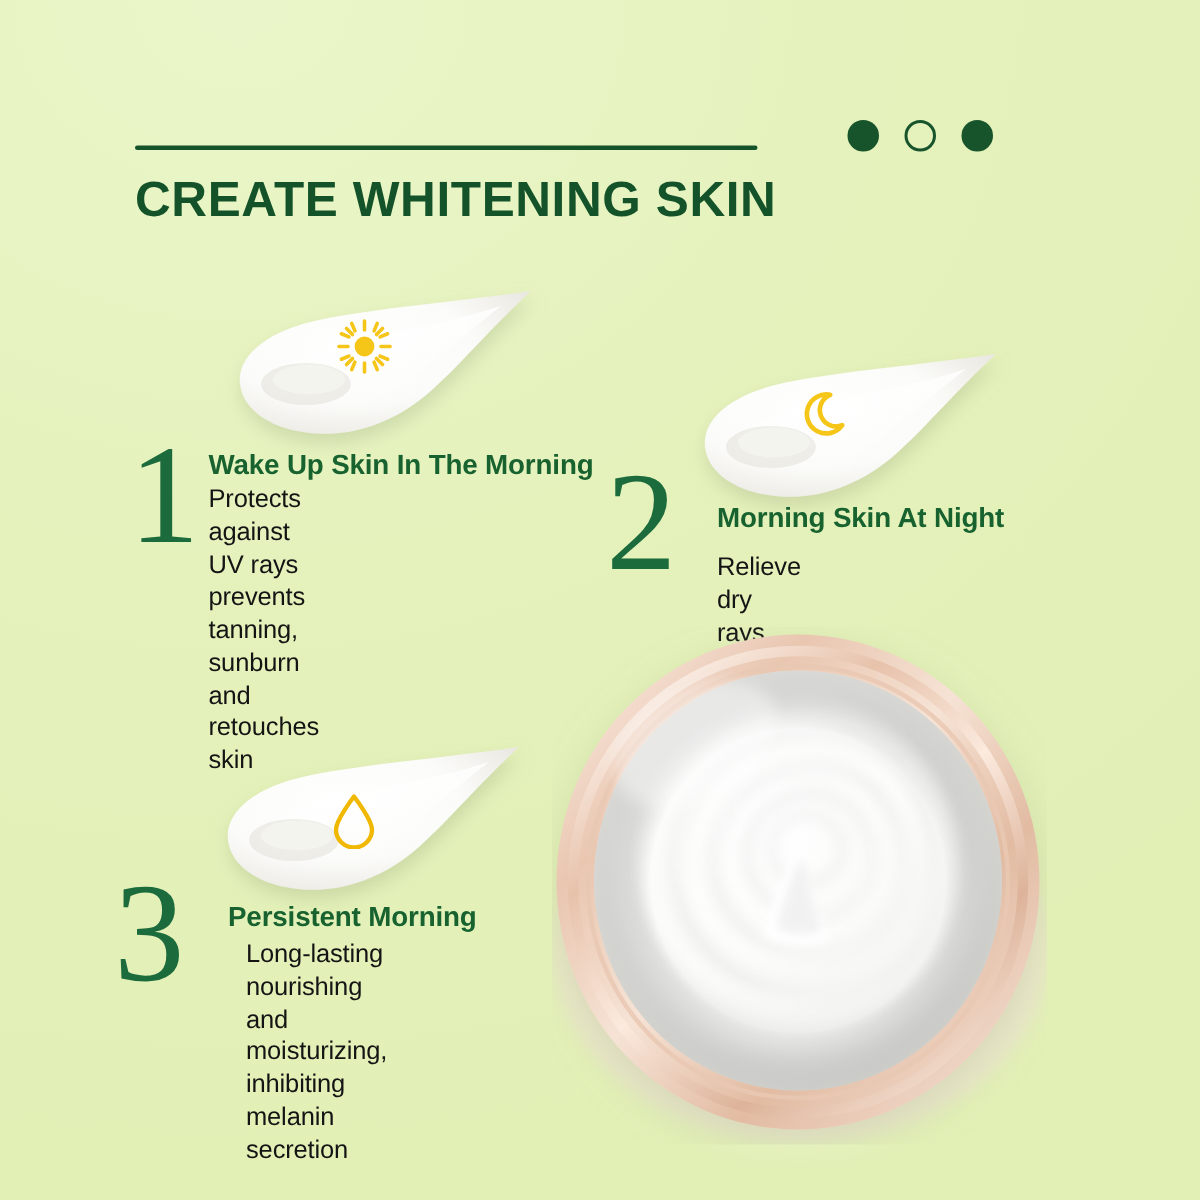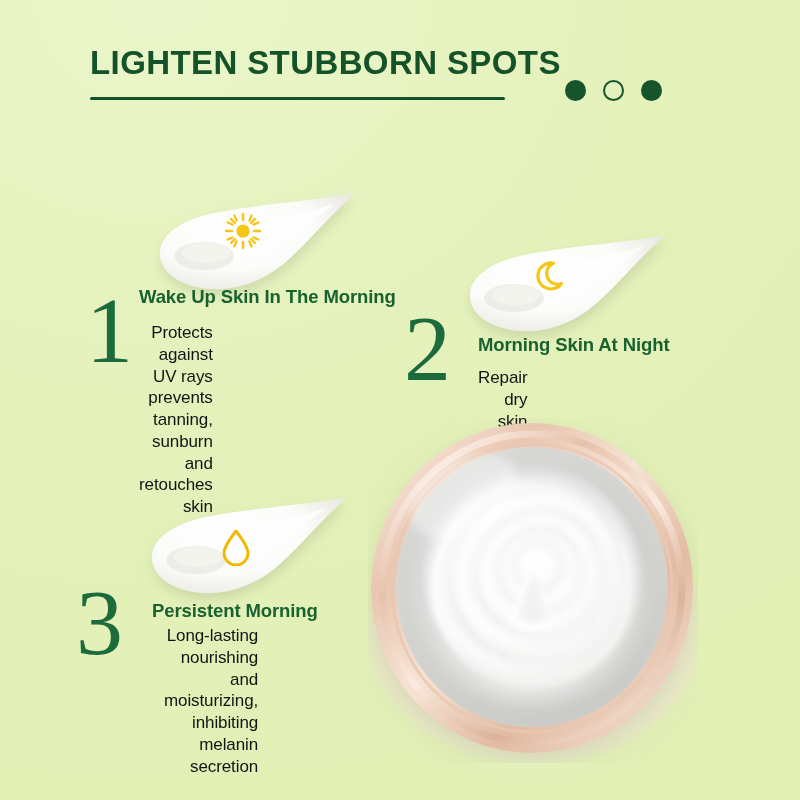--- a/index.html
+++ b/index.html
@@ -105,29 +105,28 @@
     white-space: nowrap;
     letter-spacing: -0.1px;
   }
   .step-body {
     position: absolute;
     color: #141414;
     font-size: 17px;
     line-height: 1.28;
     white-space: pre-line;
     letter-spacing: -0.1px;
-    text-align: right;
   }
 
   
   #step1 { left: 0; top: 0; }
   #step1 .swatch { left: 158px; top: 186px; }
   #step1 .icon-glyph { left: 223px; top: 211px; }
   #step1 .numeral   { left: 86px;  top: 288px; }
-  #step1 .step-head { left: 139px; top: 286px; }
+  #step1 .step-head { left: 139px; top: 299px; }
   #step1 .step-body { left: 139px; top: 322px; }
 
   
   #step2 { left: 0; top: 0; }
   #step2 .swatch { left: 468px; top: 228px; }
   #step2 .icon-glyph { left: 531px; top: 257px; }
   #step2 .numeral   { left: 404px; top: 306px; }
   #step2 .step-head { left: 478px; top: 334px; }
   #step2 .step-body { left: 478px; top: 367px; }
 
@@ -160,24 +159,24 @@
                 rgba(245,240,230,0.0) 76%);
     filter: blur(10px);
   }
   .jar svg { position: absolute; left: 0; top: 0; width: 100%; height: 100%; }
 </style>
 </head>
 <body>
 
 <div id="poster">
 
-  <div class="headline headline-1">LIGHTEN STUBBORN SPOTS</div>
 
   <div class="title-divider"></div>
 
+  <div class="headline headline-2">CREATE WHITENING SKIN</div>
 
   <div class="dots">
     <span class="dot filled"></span>
     <span class="dot hollow"></span>
     <span class="dot filled"></span>
   </div>
 
   <div class="step" id="step1">
 
     <div class="swatch">
@@ -269,21 +268,21 @@
 
     <div class="icon-glyph">
       <svg viewBox="0 0 40 40" xmlns="http://www.w3.org/2000/svg">
         <path d="M30.5 26.5 A13 13 0 1 1 22.5 6.2
                  A10.2 10.2 0 0 0 30.5 26.5 Z" fill="none" stroke="#f5c518" stroke-width="3.1" stroke-linejoin="round"></path>
       </svg>
     </div>
 
     <div class="numeral">2</div>
     <div class="step-head">Morning Skin At Night</div>
-    <div class="step-body">Repair dry skin</div>
+    <div class="step-body">Relieve dry rays</div>
   </div>
 
   <div class="step" id="step3">
 
     <div class="swatch">
       <svg viewBox="0 0 200 115" xmlns="http://www.w3.org/2000/svg">
         <defs>
           <radialGradient id="sw3f" cx="38%" cy="38%" r="72%">
             <stop offset="0%" stop-color="#ffffff"></stop>
             <stop offset="58%" stop-color="#fbfbf9"></stop>

